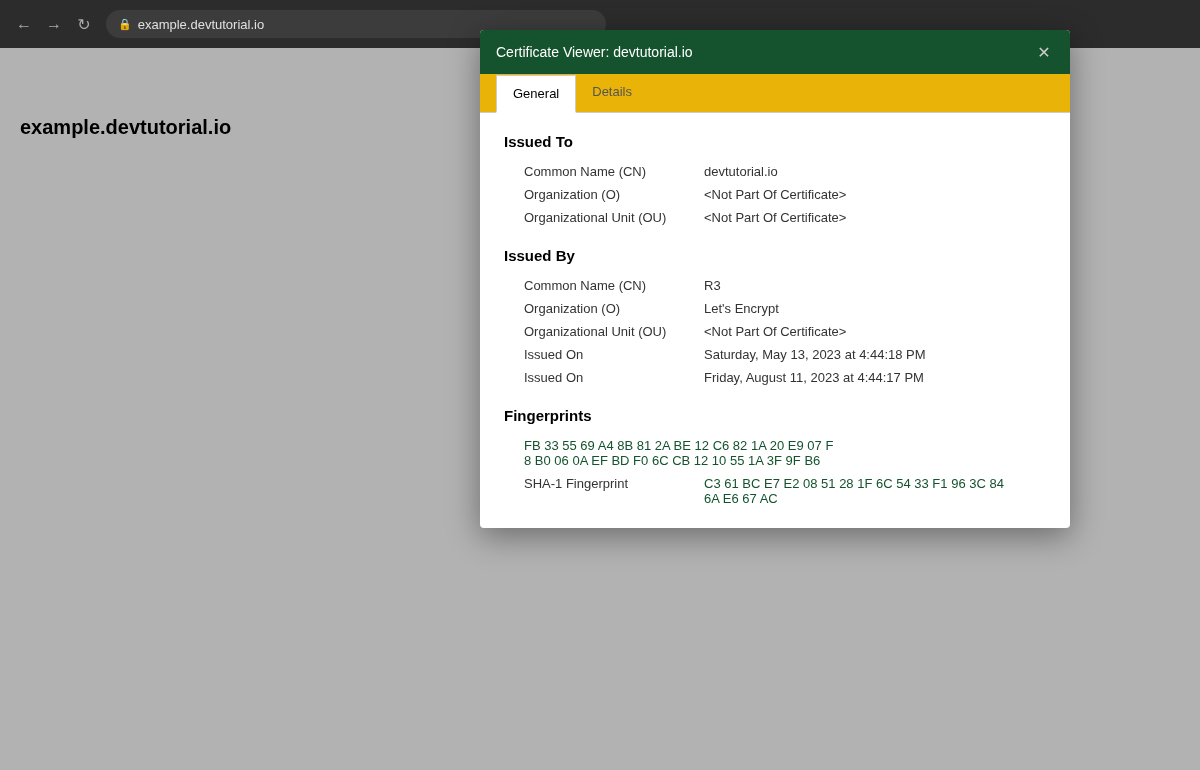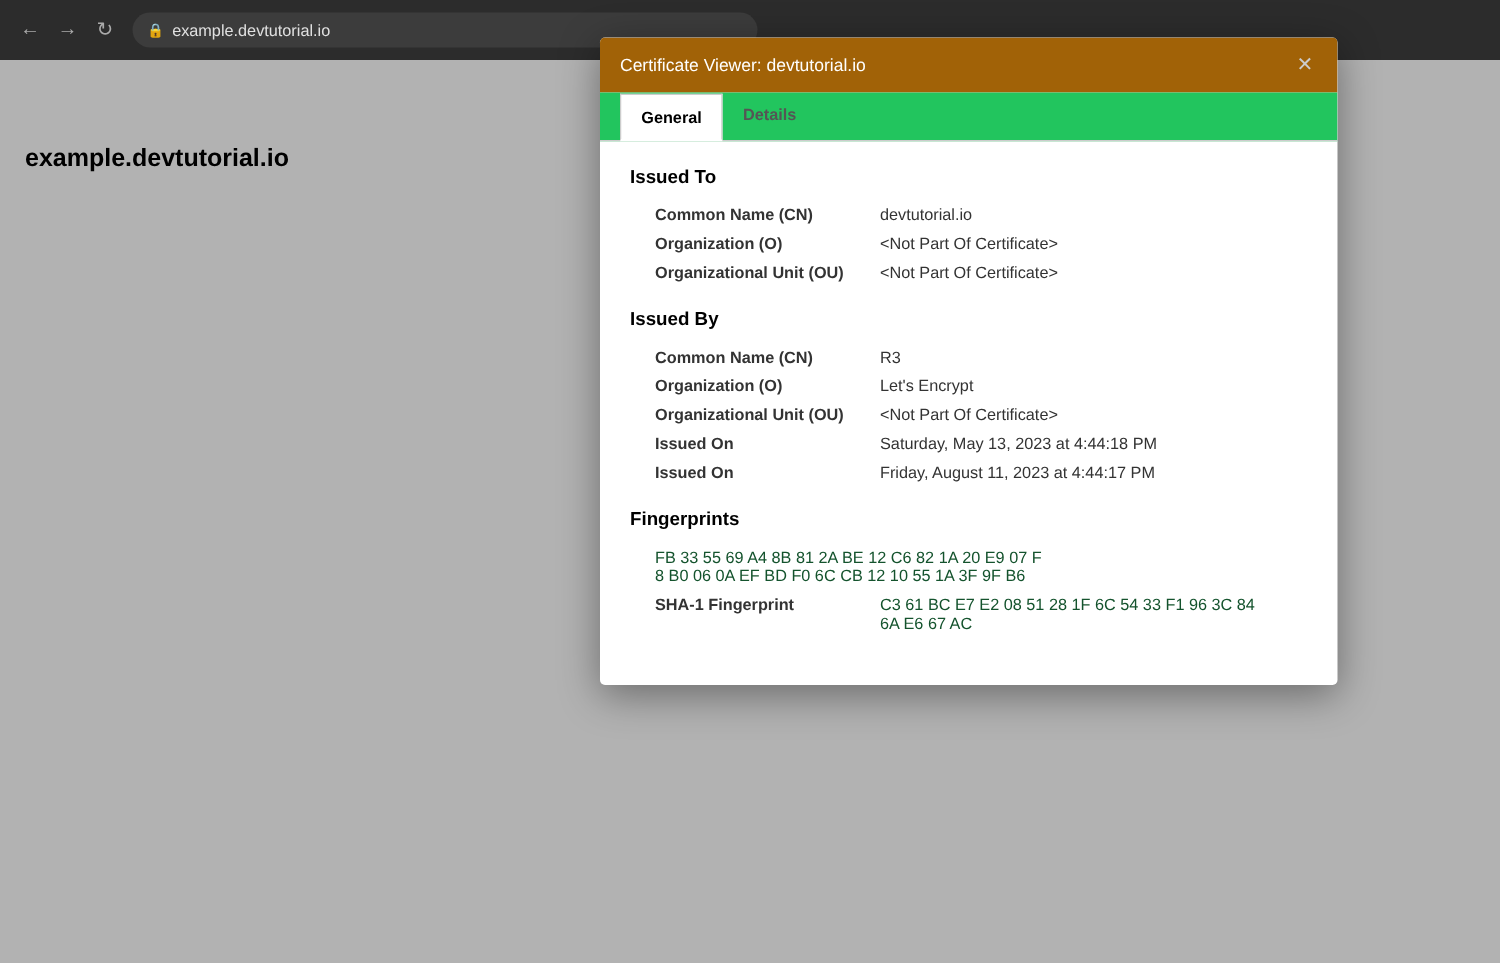--- a/index.html
+++ b/index.html
@@ -99,21 +99,21 @@
       top: 30px;
       left: 480px;
       width: 590px;
       background: white;
       border-radius: 4px;
       box-shadow: 0 8px 32px rgba(0,0,0,0.4);
       overflow: hidden;
     }
 
     .cert-dialog-header {
-      background: #a16207;
+      background: #14532d;
       color: white;
       padding: 12px 16px;
       display: flex;
       align-items: center;
       justify-content: space-between;
     }
 
     .cert-dialog-title {
       font-size: 14px;
       font-weight: normal;
@@ -128,23 +128,22 @@
       cursor: pointer;
       color: #ccc;
       font-size: 16px;
       border-radius: 3px;
     }
 
     
     .cert-tabs {
       display: flex;
       border-bottom: 1px solid #ccc;
-      background: #22c55e;
+      background: #eab308;
       padding: 0 16px;
-      font-weight: bold;
     }
 
     .cert-tab {
       padding: 10px 16px;
       font-size: 13px;
       cursor: pointer;
       border-bottom: 2px solid transparent;
       margin-bottom: -1px;
       color: #555;
     }
@@ -154,21 +153,21 @@
       border-bottom: 2px solid transparent;
       border-left: 1px solid #ccc;
       border-right: 1px solid #ccc;
       border-top: 1px solid #ccc;
       color: #000;
       margin-top: 1px;
     }
 
     
     .cert-content {
-      padding: 16px 24px 36px;
+      padding: 16px 24px 16px;
       overflow-y: auto;
       max-height: 640px;
     }
 
     .cert-section-title {
       font-size: 15px;
       font-weight: 600;
       color: #000;
       margin-bottom: 12px;
       margin-top: 20px;
@@ -183,21 +182,20 @@
       padding: 2px 0;
       padding-left: 20px;
       margin-bottom: 4px;
     }
 
     .cert-field-label {
       width: 180px;
       flex-shrink: 0;
       font-size: 13px;
       color: #333;
-      font-weight: bold;
     }
 
     .cert-field-value {
       font-size: 13px;
       color: #333;
     }
 
     .fingerprint-value {
       font-size: 13px;
       color: #14532d;

